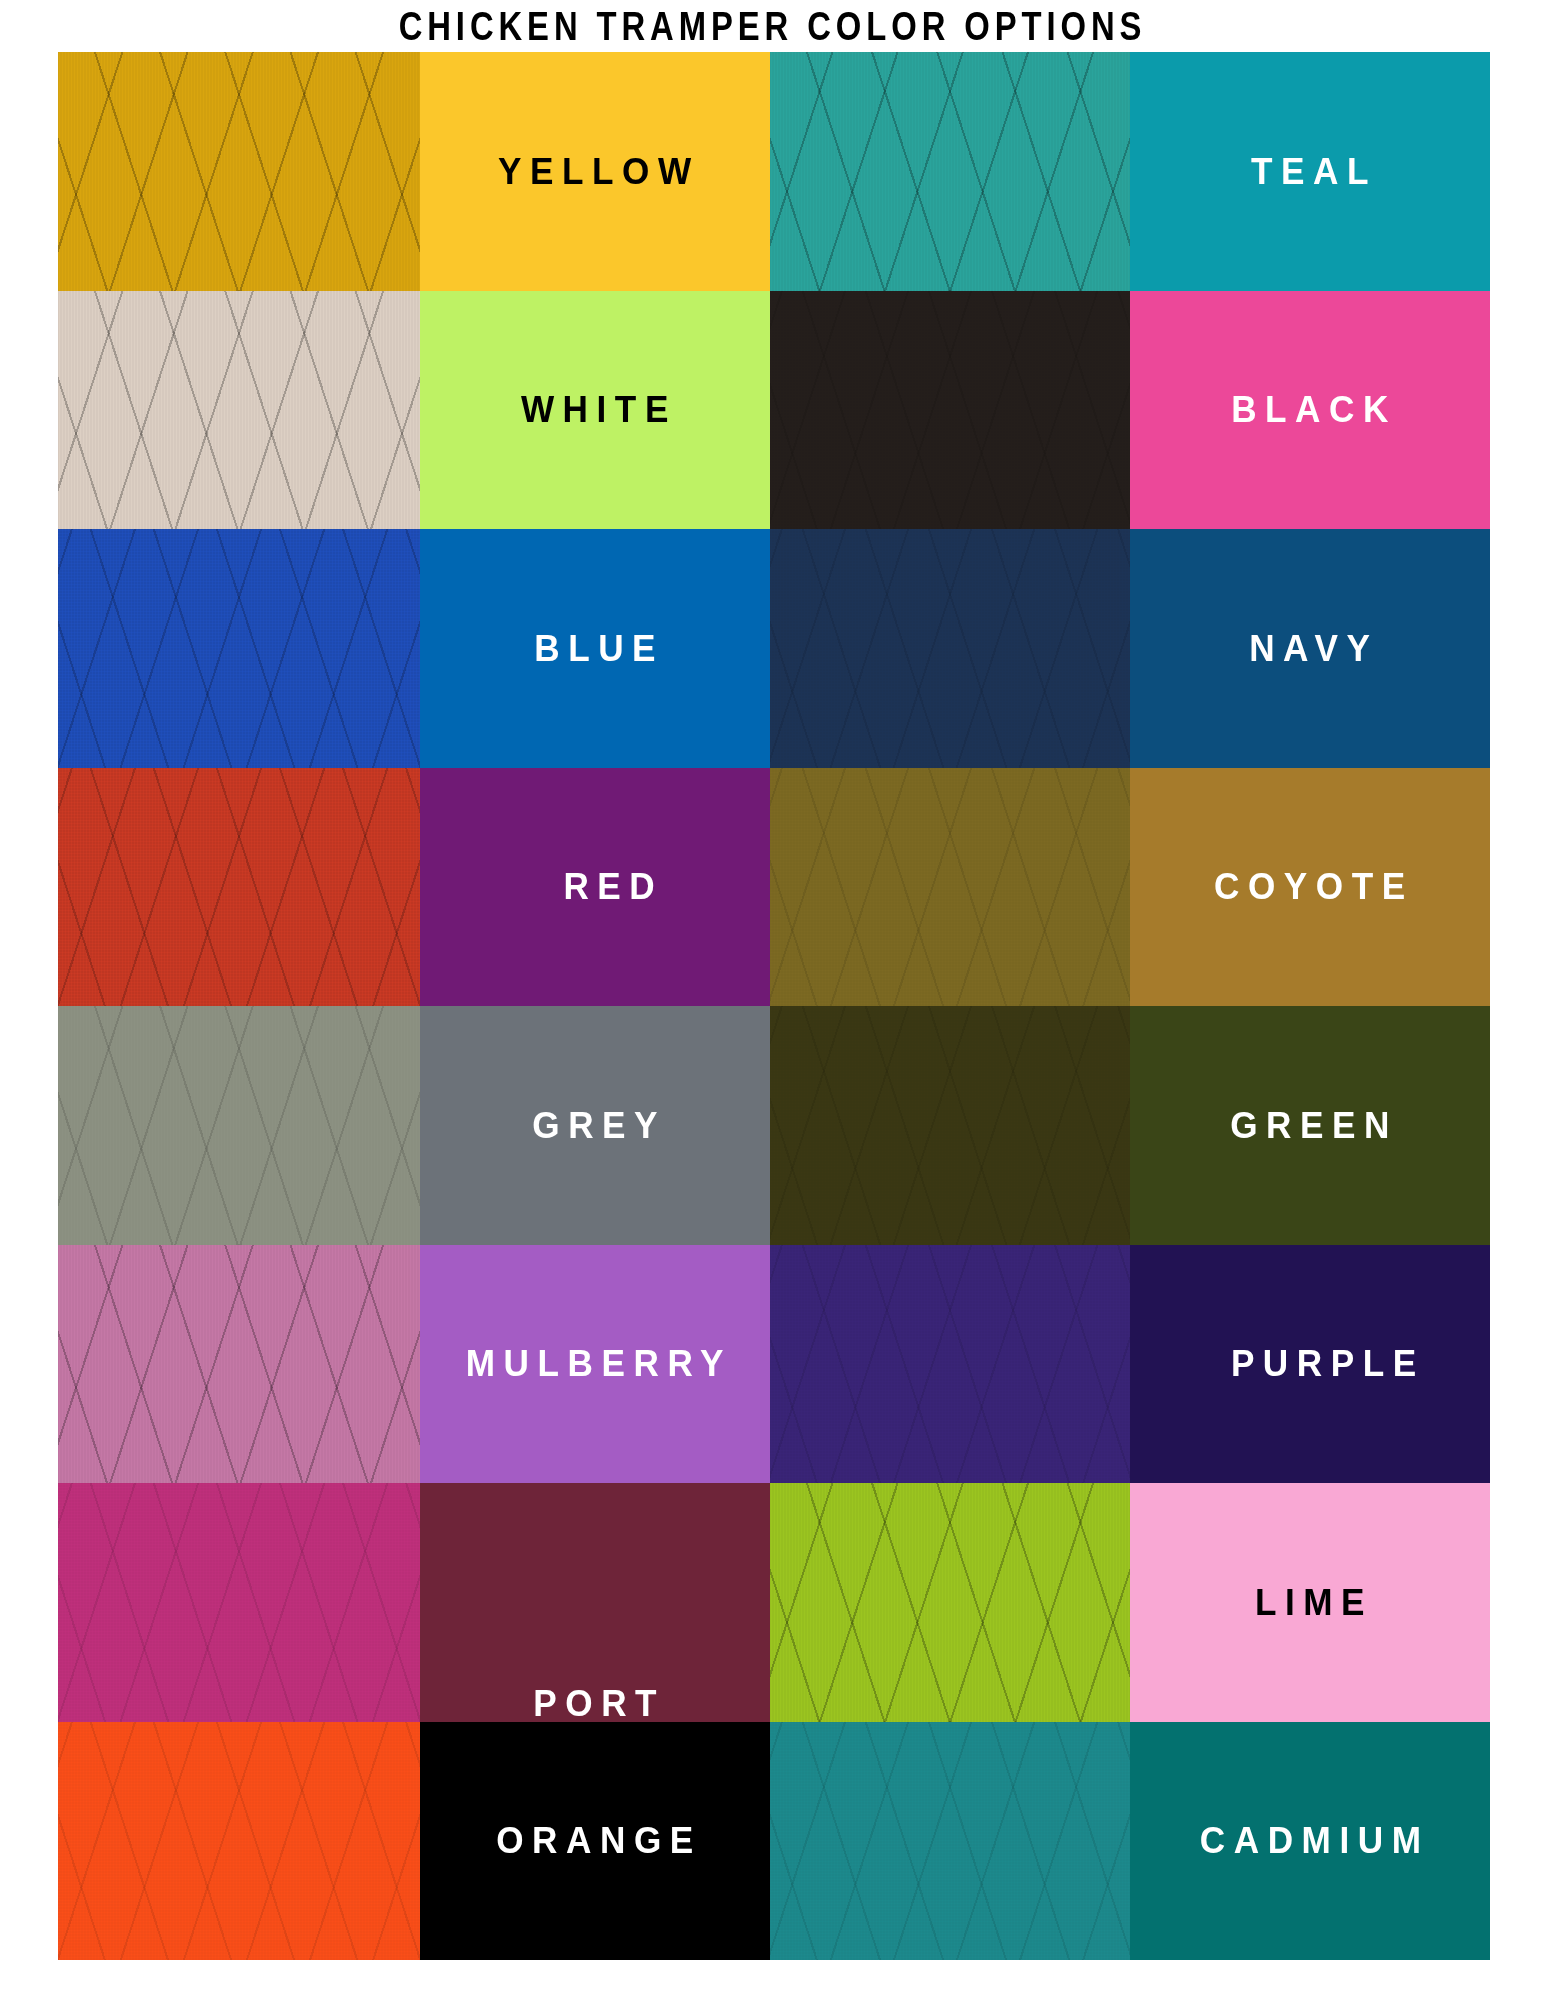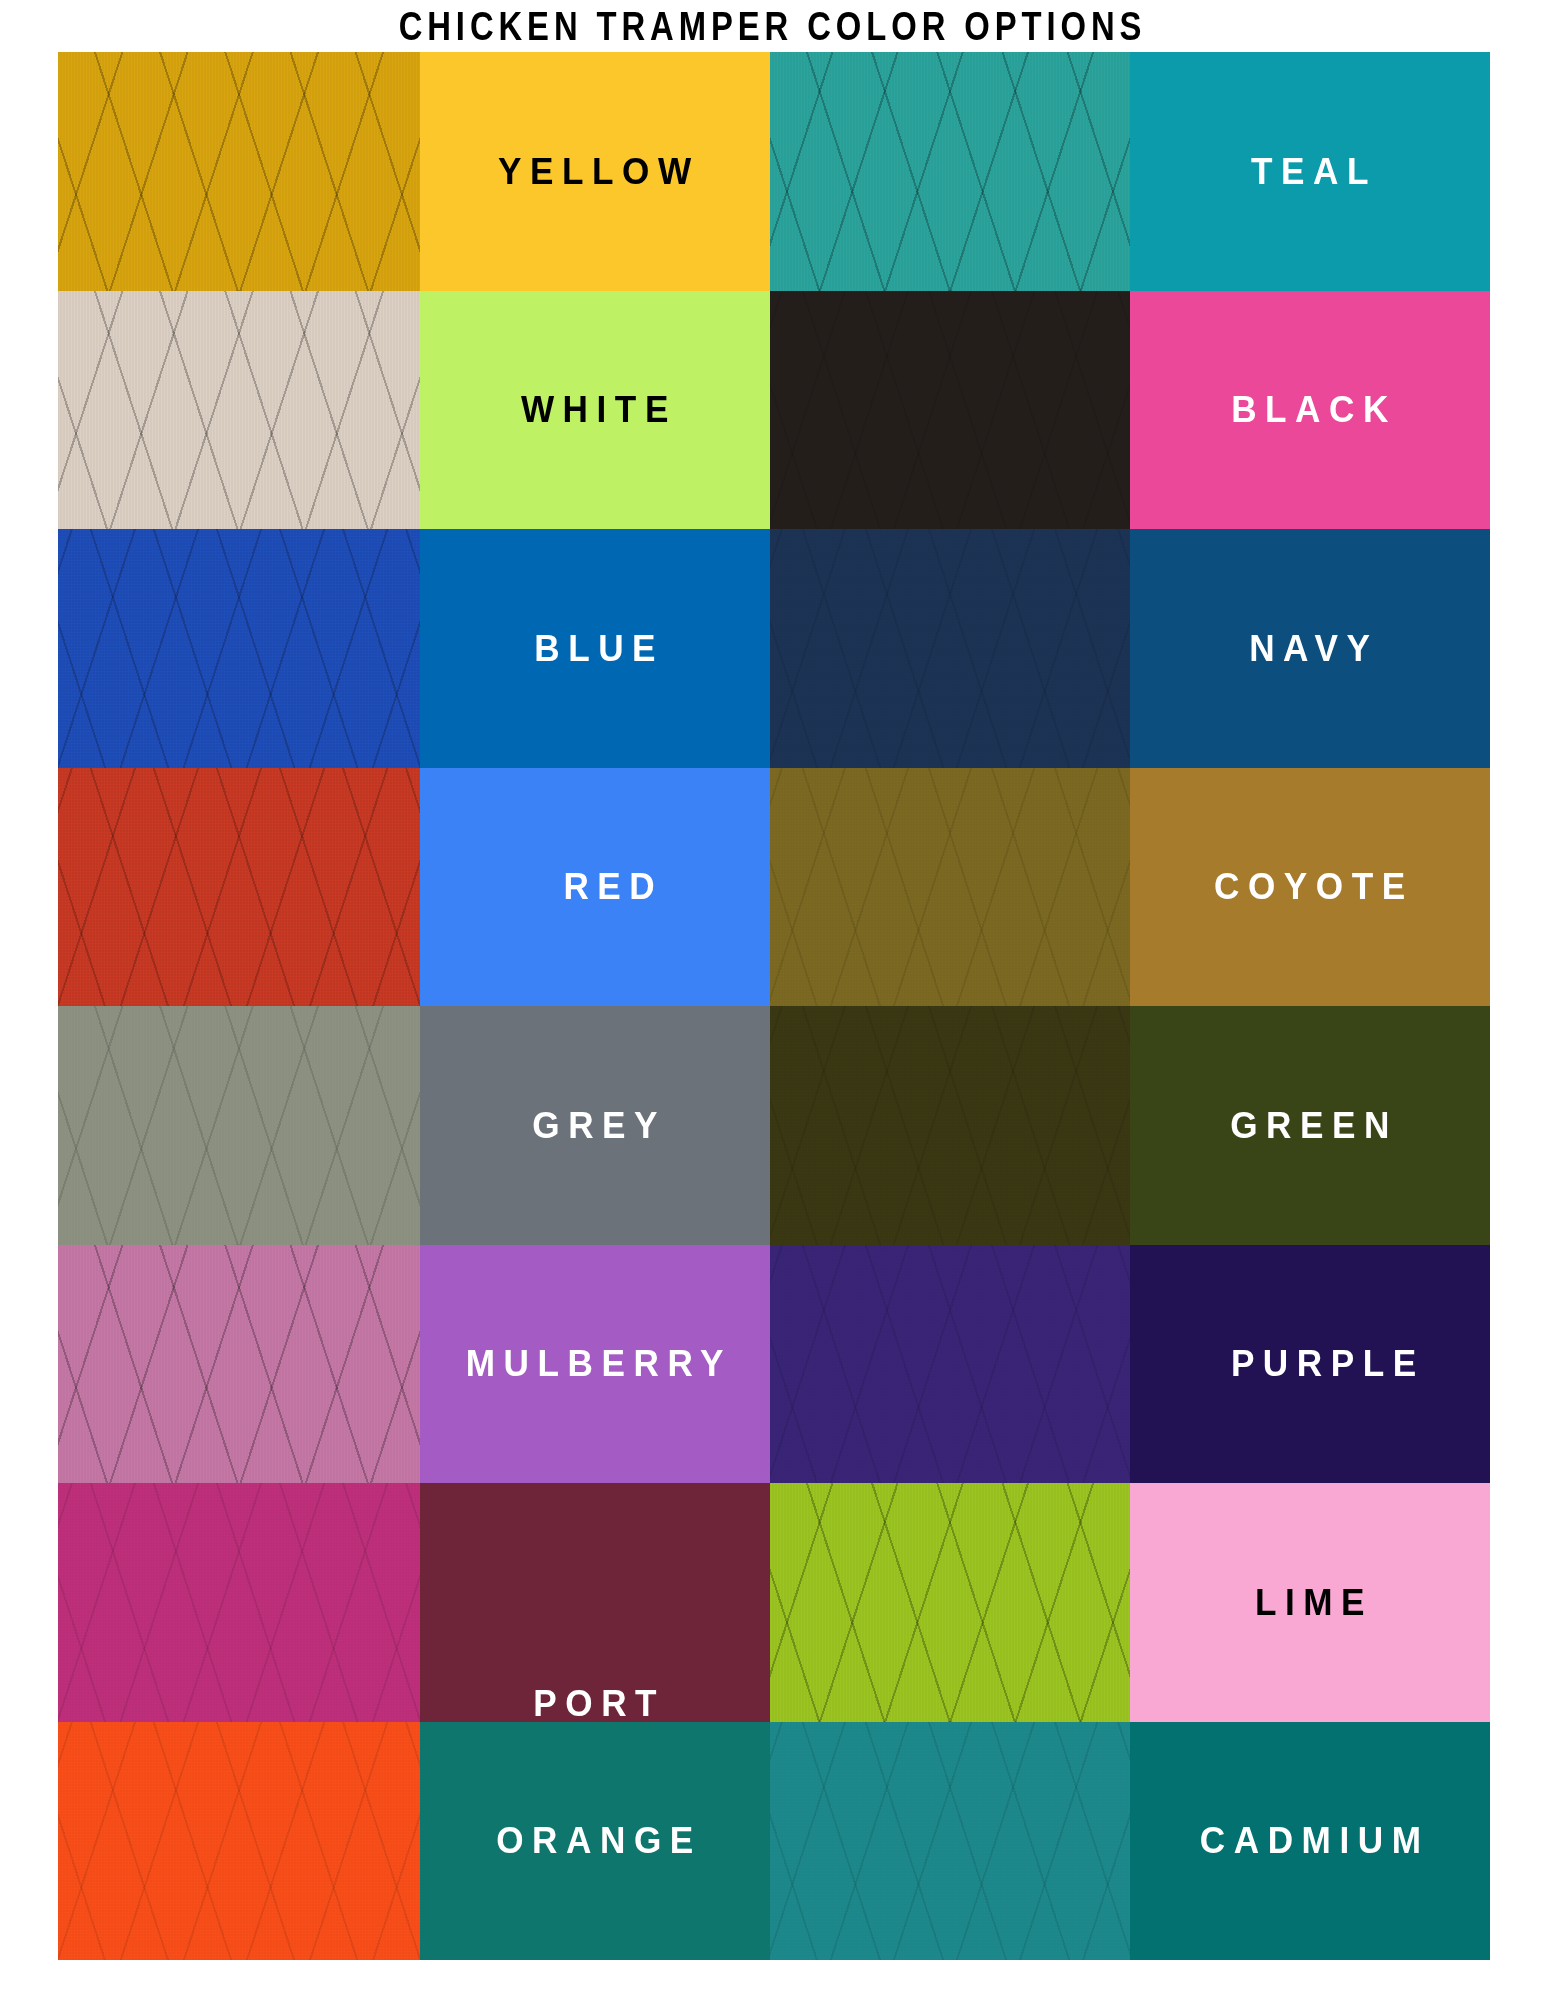--- a/index.html
+++ b/index.html
@@ -126,21 +126,21 @@
       </div>
       <div class="cell tex" style="background: rgb(31, 79, 189);"></div>
       <div class="cell" style="background: rgb(0, 103, 178);">
         <span class="swatch-label lt">BLUE</span>
       </div>
       <div class="cell tex faint" style="background: rgb(28, 51, 86);"></div>
       <div class="cell" style="background: rgb(12, 78, 125);">
         <span class="swatch-label lt">NAVY</span>
       </div>
       <div class="cell tex" style="background: rgb(205, 58, 36);"></div>
-      <div class="cell" style="background: #3b82f6; padding-left: 28px;">
+      <div class="cell" style="background: #701a75; padding-left: 28px;">
         <span class="swatch-label lt">RED</span>
       </div>
       <div class="cell tex faint" style="background: rgb(125, 106, 34);"></div>
       <div class="cell" style="background: rgb(166, 123, 43);">
         <span class="swatch-label lt">COYOTE</span>
       </div>
       <div class="cell tex light faint" style="background: rgb(140, 145, 130);"></div>
       <div class="cell" style="background: rgb(108, 114, 121);">
         <span class="swatch-label lt">GREY</span>
       </div>
@@ -158,21 +158,21 @@
       </div>
       <div class="cell tex faint" style="background: rgb(192, 47, 124);"></div>
       <div class="cell" style="background: rgb(110, 36, 57); align-items: flex-end;">
         <span class="swatch-label lt">PORT</span>
       </div>
       <div class="cell tex light" style="background: rgb(155, 197, 32);"></div>
       <div class="cell" style="background: #f9a8d4;">
         <span class="swatch-label dk">LIME</span>
       </div>
       <div class="cell tex faint" style="background: rgb(251, 78, 24);"></div>
-      <div class="cell" style="background: #0f766e;">
+      <div class="cell" style="background: #000000;">
         <span class="swatch-label lt">ORANGE</span>
       </div>
       <div class="cell tex faint" style="background: rgb(28, 138, 141);"></div>
       <div class="cell" style="background: rgb(3, 113, 111);">
         <span class="swatch-label lt">CADMIUM</span>
       </div>
     </div>
 
 </div>
 

